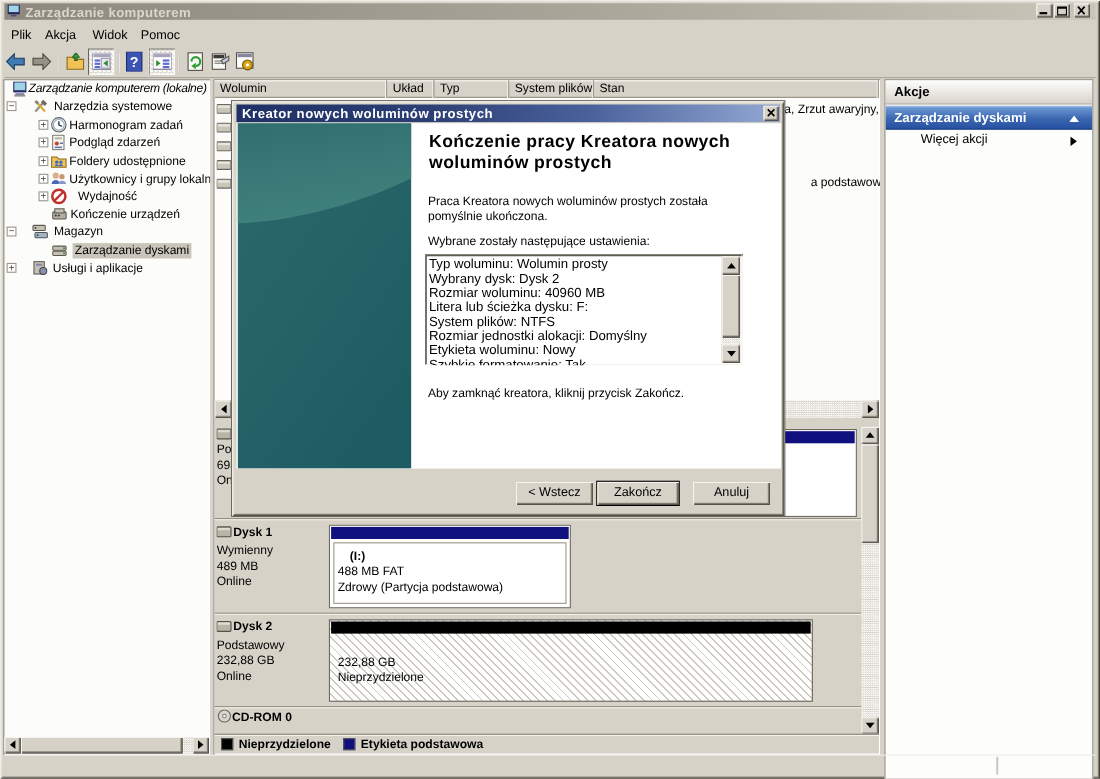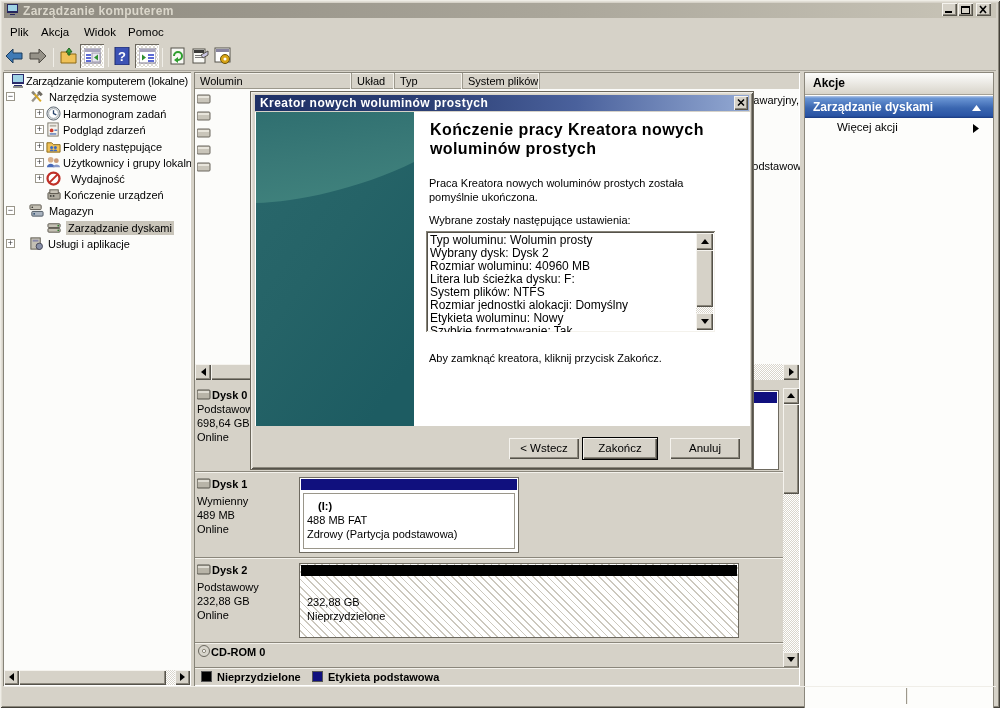--- a/index.html
+++ b/index.html
@@ -55,21 +55,21 @@
 #statusbar { position:absolute; left:4px; right:4px; bottom:3px; height:19px; border-top:1px solid #f0eee8; }
 
 #akcjehdr { position:absolute; left:0; top:0; right:0; height:22px;
   background:linear-gradient(180deg,#fdfdfc,#d8d4ca); border-bottom:1px solid #a5a196;
   font-weight:bold; font-size:12px; padding:3px 0 0 8px; }
 #akcjeblue { position:absolute; left:0; top:23px; right:0; height:22px;
   background:linear-gradient(180deg,#b7c9e8 0%,#6a95d4 10%,#3a66b0 55%,#2a54a4 90%,#1a3a80 100%);
   color:#fff; font-weight:bold; font-size:12px; padding:4px 0 0 8px; }
 
 #dlg { position:absolute; left:211px; top:92px; width:502px; height:377px; background:#d6d2c8;
-  box-shadow: 0 0 0 1px #6b675c, inset 1px 1px 0 #f0eee8, inset -1px -1px 0 #55524a, inset 2px 2px 0 #e0ddd4, inset -2px -2px 0 #8b877c; margin-left: 40px; }
+  box-shadow: 0 0 0 1px #6b675c, inset 1px 1px 0 #f0eee8, inset -1px -1px 0 #55524a, inset 2px 2px 0 #e0ddd4, inset -2px -2px 0 #8b877c; }
 #dlgcap { position:absolute; left:4px; top:3px; right:4px; height:16px;
   background:linear-gradient(90deg,#1e3066 0%,#2c3f74 35%,#4a619c 65%,#93a9d3 100%);
   color:#fff; font-weight:bold; font-size:12px; padding:1px 0 0 5px; letter-spacing:0.45px; }
 #dlgx { position:absolute; right:1px; top:1px; width:14px; height:14px; background:#d6d2c8;
   box-shadow: inset 1px 1px 0 #f5f3ee, inset -1px -1px 0 #55524a, inset -2px -2px 0 #8b877c;
   font-size:11px; font-weight:bold; text-align:center; line-height:13px; }
 #dlgbody { position:absolute; left:4px; top:20px; right:3px; height:314px; background:#fff; }
 #teal { position:absolute; left:1px; top:0; width:158px; height:314px; }
 #dlghead { position:absolute; left:175px; top:7.5px; width:310px; font-size:16px; font-weight:bold; line-height:19px; letter-spacing:0.4px; }
 .dtx { position:absolute; font-size:11px; line-height:13.5px; }
@@ -186,21 +186,21 @@
 </div>
 
 <div id="treepane">
   <div class="trow" style="top:0px;">
     <svg width="15" height="14" viewBox="0 0 15 14" style="margin-left:8px">
       <rect x="1" y="0" width="12" height="10" fill="#2a2a6a"></rect>
         <rect x="2" y="1" width="10" height="7" fill="#9fd3e6"></rect>
       <rect x="3" y="11" width="8" height="1" fill="#2a2a6a"></rect>
         <rect x="2" y="12" width="10" height="2" fill="#90908c"></rect>
     </svg>
-    <span style="margin-left:0; letter-spacing:-0.25px;">Zarządzanie komputerem (lokalne)</span>
+    <span style="margin-left:0; letter-spacing:-0.25px;font-style:italic;">Zarządzanie komputerem (lokalne)</span>
   </div>
   <div class="trow" style="top:16px;">
     <span class="pm" style="position:static; margin-left:3px;">−</span>
     <svg width="15" height="14" viewBox="0 0 16 16" style="margin-left:14px">
       <path d="M3 13 L11 4" stroke="#98948a" stroke-width="2.6"></path>
       <path d="M10 2 L14 6" stroke="#6e6a60" stroke-width="3.4"></path>
       <path d="M13 13 L5 4" stroke="#d8a826" stroke-width="2.2"></path>
       <path d="M3 2 L6 5" stroke="#8a8578" stroke-width="3"></path>
     </svg>
     <span style="margin-left:5px">Narzędzia systemowe</span>
@@ -226,21 +226,21 @@
     <span style="margin-left:2px">Podgląd zdarzeń</span>
   </div>
   <div class="trow" style="top:66px;">
     <span class="pm" style="position:static; margin-left:32px;">+</span>
     <svg width="15" height="15" viewBox="0 0 16 16" style="margin-left:2px">
       <path d="M1 4 L6 4 L8 6 L15 6 L15 14 L1 14 Z" fill="#efc158" stroke="#8c6914"></path>
       <circle cx="6" cy="9" r="1.6" fill="#3c6ac0"></circle>
         <circle cx="10" cy="9" r="1.6" fill="#3c6ac0"></circle>
       <path d="M4 13 C4 10.5 8 10.5 8 13 M8 13 C8 10.5 12 10.5 12 13" fill="#3c6ac0"></path>
     </svg>
-    <span style="margin-left:2px">Foldery następujące</span>
+    <span style="margin-left:2px">Foldery udostępnione</span>
   </div>
   <div class="trow" style="top:82px;">
     <span class="pm" style="position:static; margin-left:32px;">+</span>
     <svg width="15" height="15" viewBox="0 0 16 16" style="margin-left:2px">
       <circle cx="5" cy="5" r="3" fill="#d8b08c"></circle>
         <path d="M1 13 C1 8 9 8 9 13 Z" fill="#4868b8"></path>
       <circle cx="11" cy="6" r="2.6" fill="#c89878"></circle>
         <path d="M7.5 13 C7.5 9 15 9 15 13 Z" fill="#8898c8"></path>
     </svg>
     <span style="margin-left:2px">Użytkownicy i grupy lokalne</span>
@@ -296,20 +296,21 @@
   <div class="sbthumb" style="position:absolute; left:16px; bottom:1px; width:147px; height:15px;"></div>
   <div class="sbtn" style="right:1px; bottom:1px; width:15px; height:15px;"><span class="arr" style="border-top:4px solid transparent; border-bottom:4px solid transparent; border-left:5px solid #000; margin-top:3px;"></span></div>
 </div>
 
 <div id="midpane">
   <div id="listhdr">
     <div class="hcol" style="left:0; width:157px;">Wolumin</div>
     <div class="hcol" style="left:157px; width:43px;">Układ</div>
     <div class="hcol" style="left:200px; width:68px;">Typ</div>
     <div class="hcol" style="left:268px; width:77px;">System plików</div>
+    <div class="hcol" style="left:345px; width:259px;">Stan</div>
   </div>
 
   <svg class="abs" style="left:3px; top:21px;" width="14" height="12" viewBox="0 0 14 12">
       <rect x="0" y="2" width="13" height="8" rx="1" fill="#c9c5ba" stroke="#6a675e"></rect>
       <rect x="1" y="3" width="11" height="2" fill="#e8e5dc"></rect>
     </svg>
   <svg class="abs" style="left:3px; top:38px;" width="14" height="12" viewBox="0 0 14 12">
       <rect x="0" y="2" width="13" height="8" rx="1" fill="#c9c5ba" stroke="#6a675e"></rect>
       <rect x="1" y="3" width="11" height="2" fill="#e8e5dc"></rect>
     </svg>

